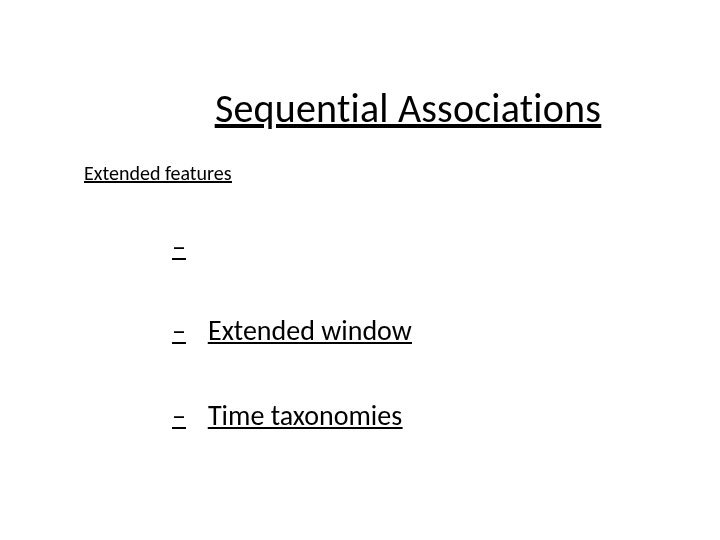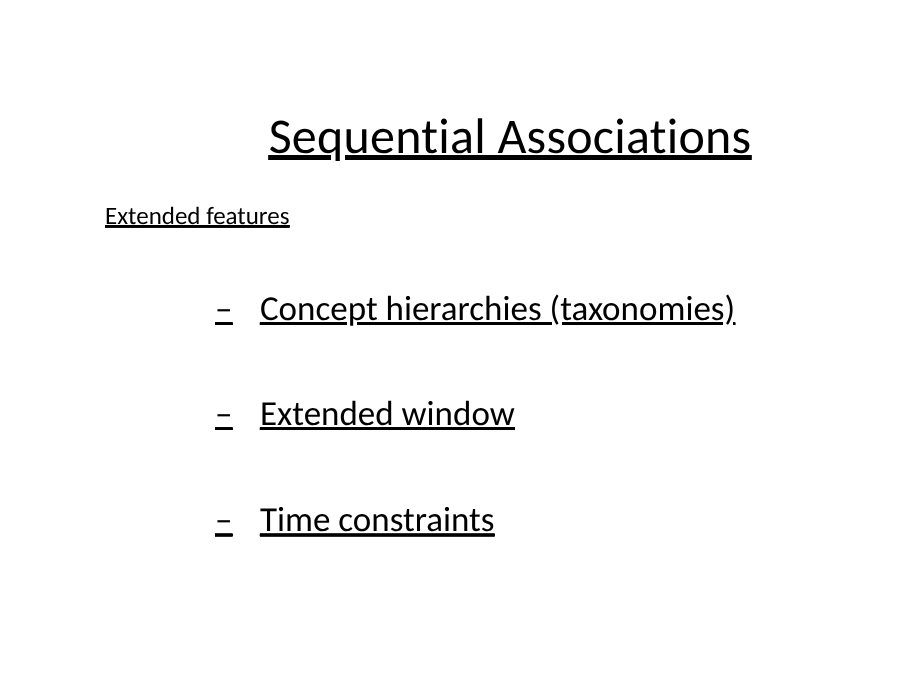--- a/index.html
+++ b/index.html
@@ -44,24 +44,23 @@
   </style>
 </head>
 <body>
 
 <div class="slide">
   <h1 class="title">Sequential Associations</h1>
   <div class="subtitle">Extended features</div>
   <div class="bullets">
     <div class="bullet-item">
       <span class="dash">–</span>
-      <span>Concept hierarchies (taxonomies)</span>
     </div>
     <div class="bullet-item">
       <span class="dash">–</span>
       <span>Extended window</span>
     </div>
     <div class="bullet-item">
       <span class="dash">–</span>
-      <span>Time constraints</span>
+      <span>Time taxonomies</span>
     </div>
   </div>
 </div>
 
 </body></html>

